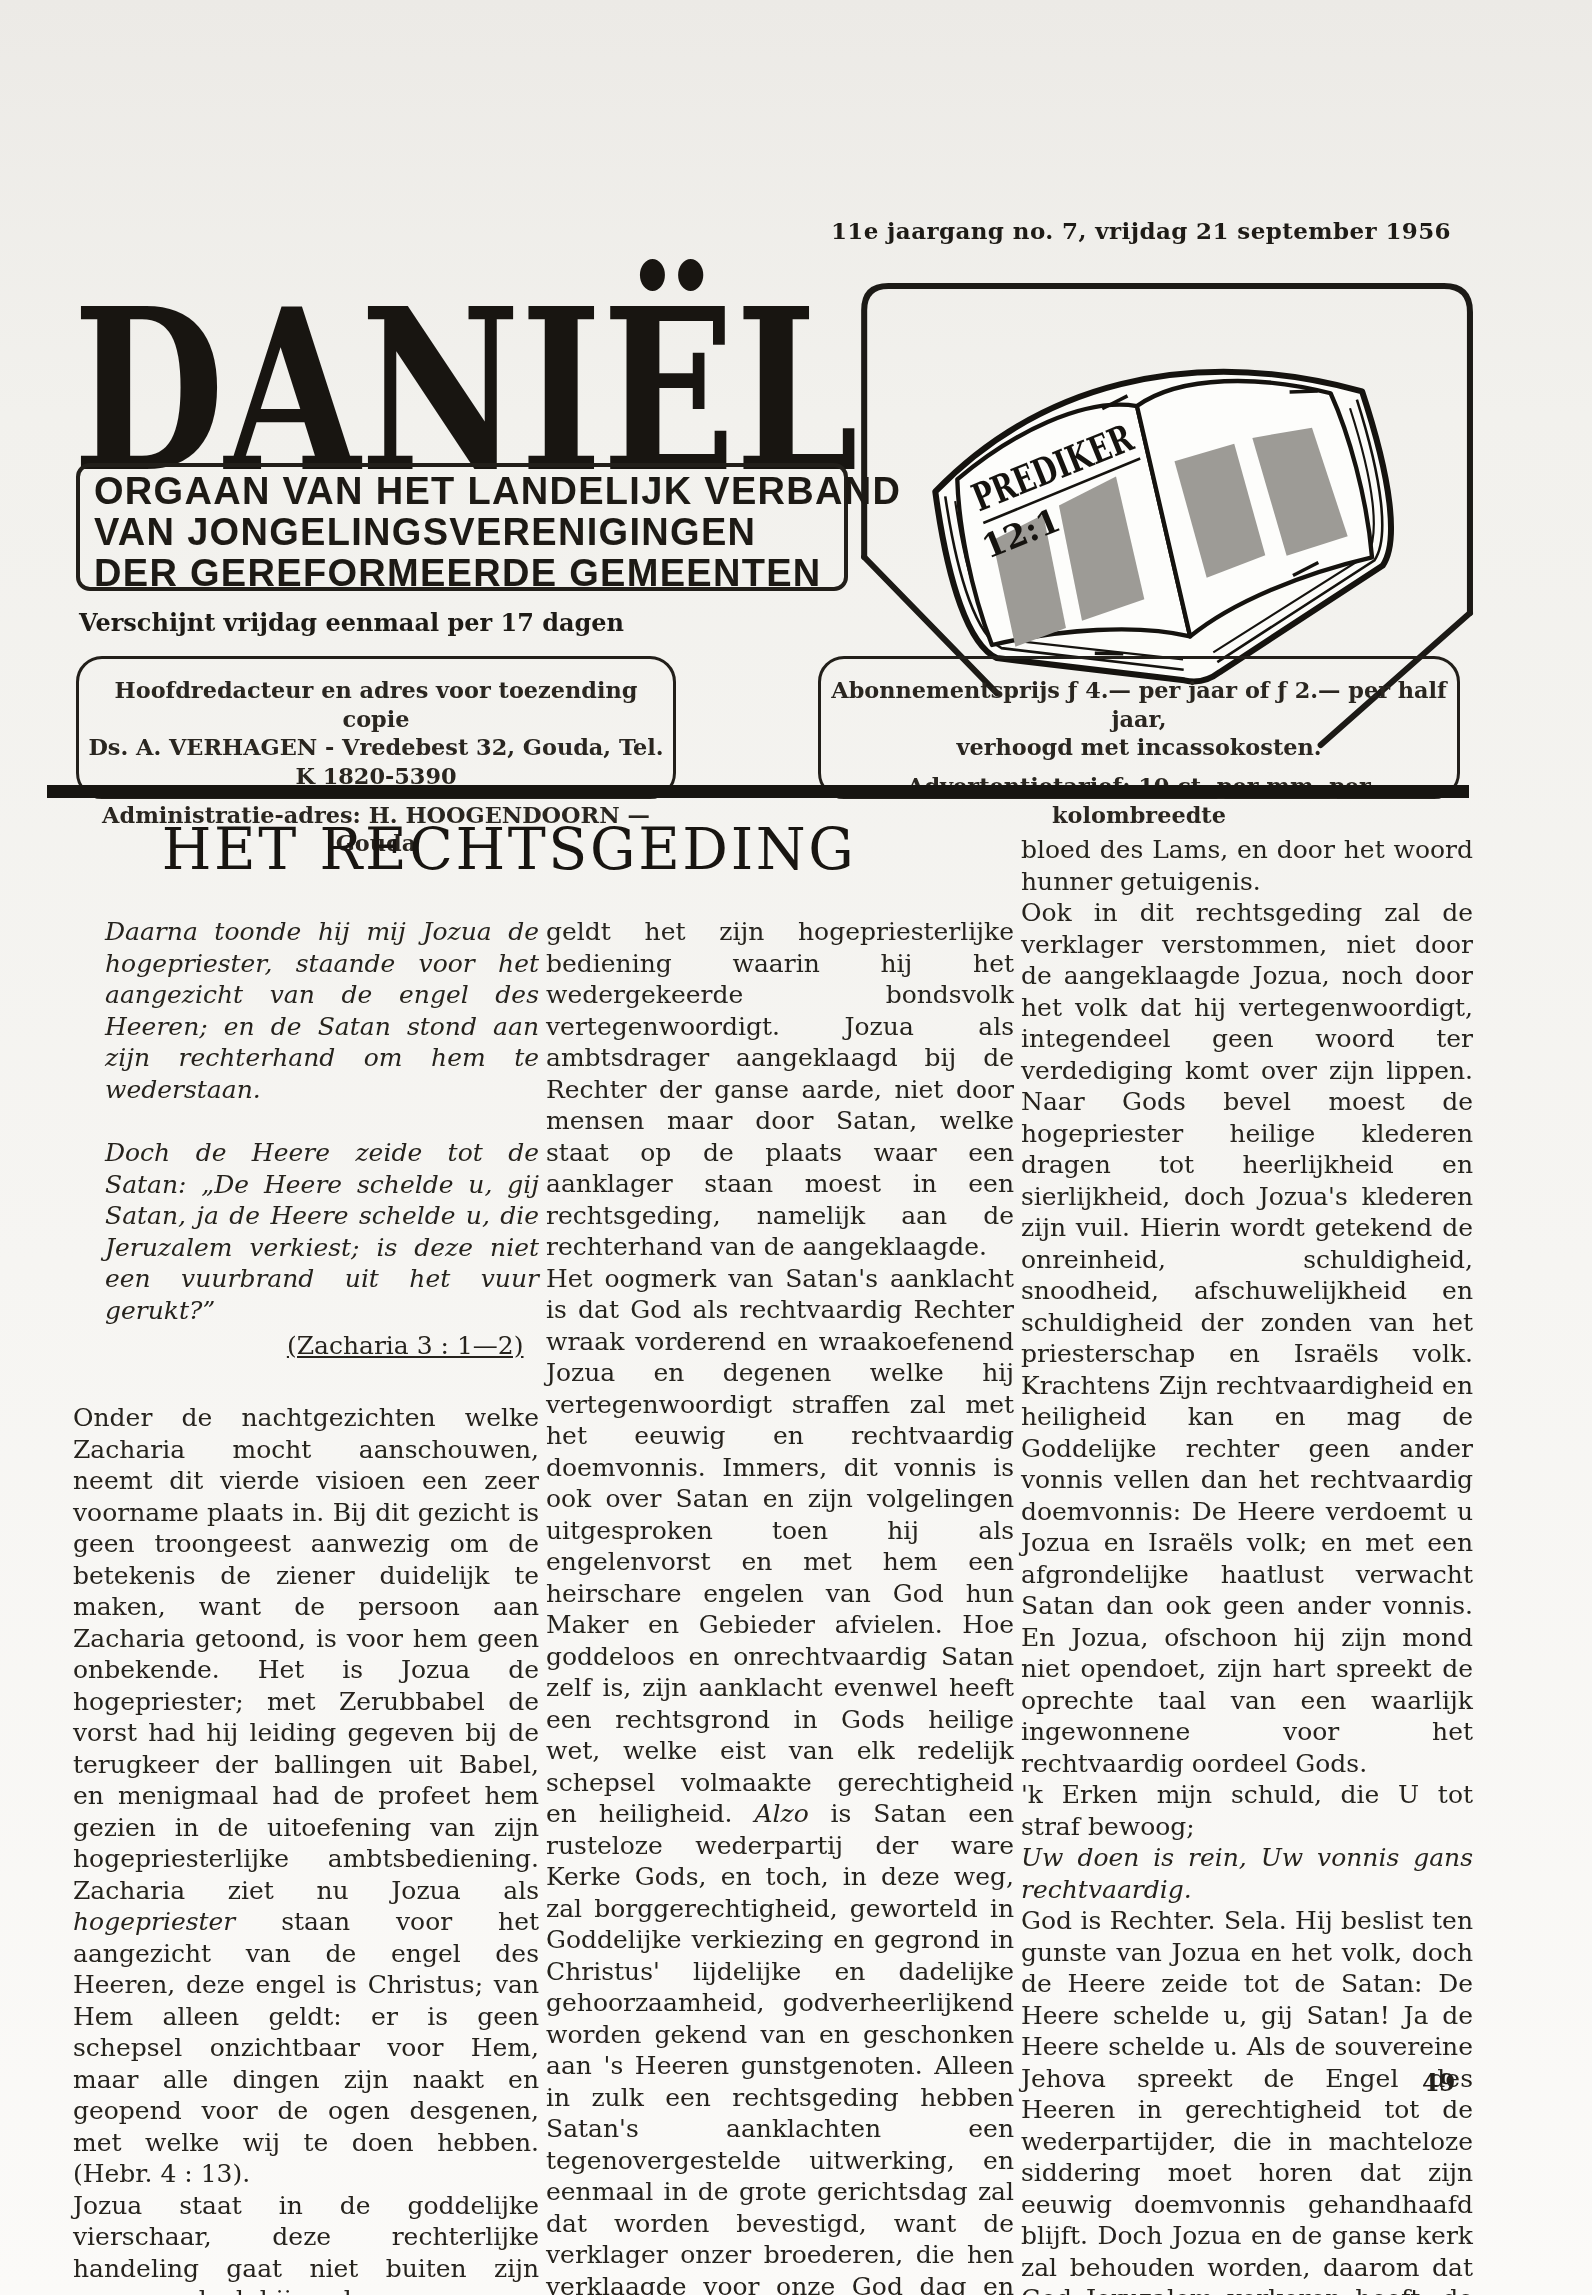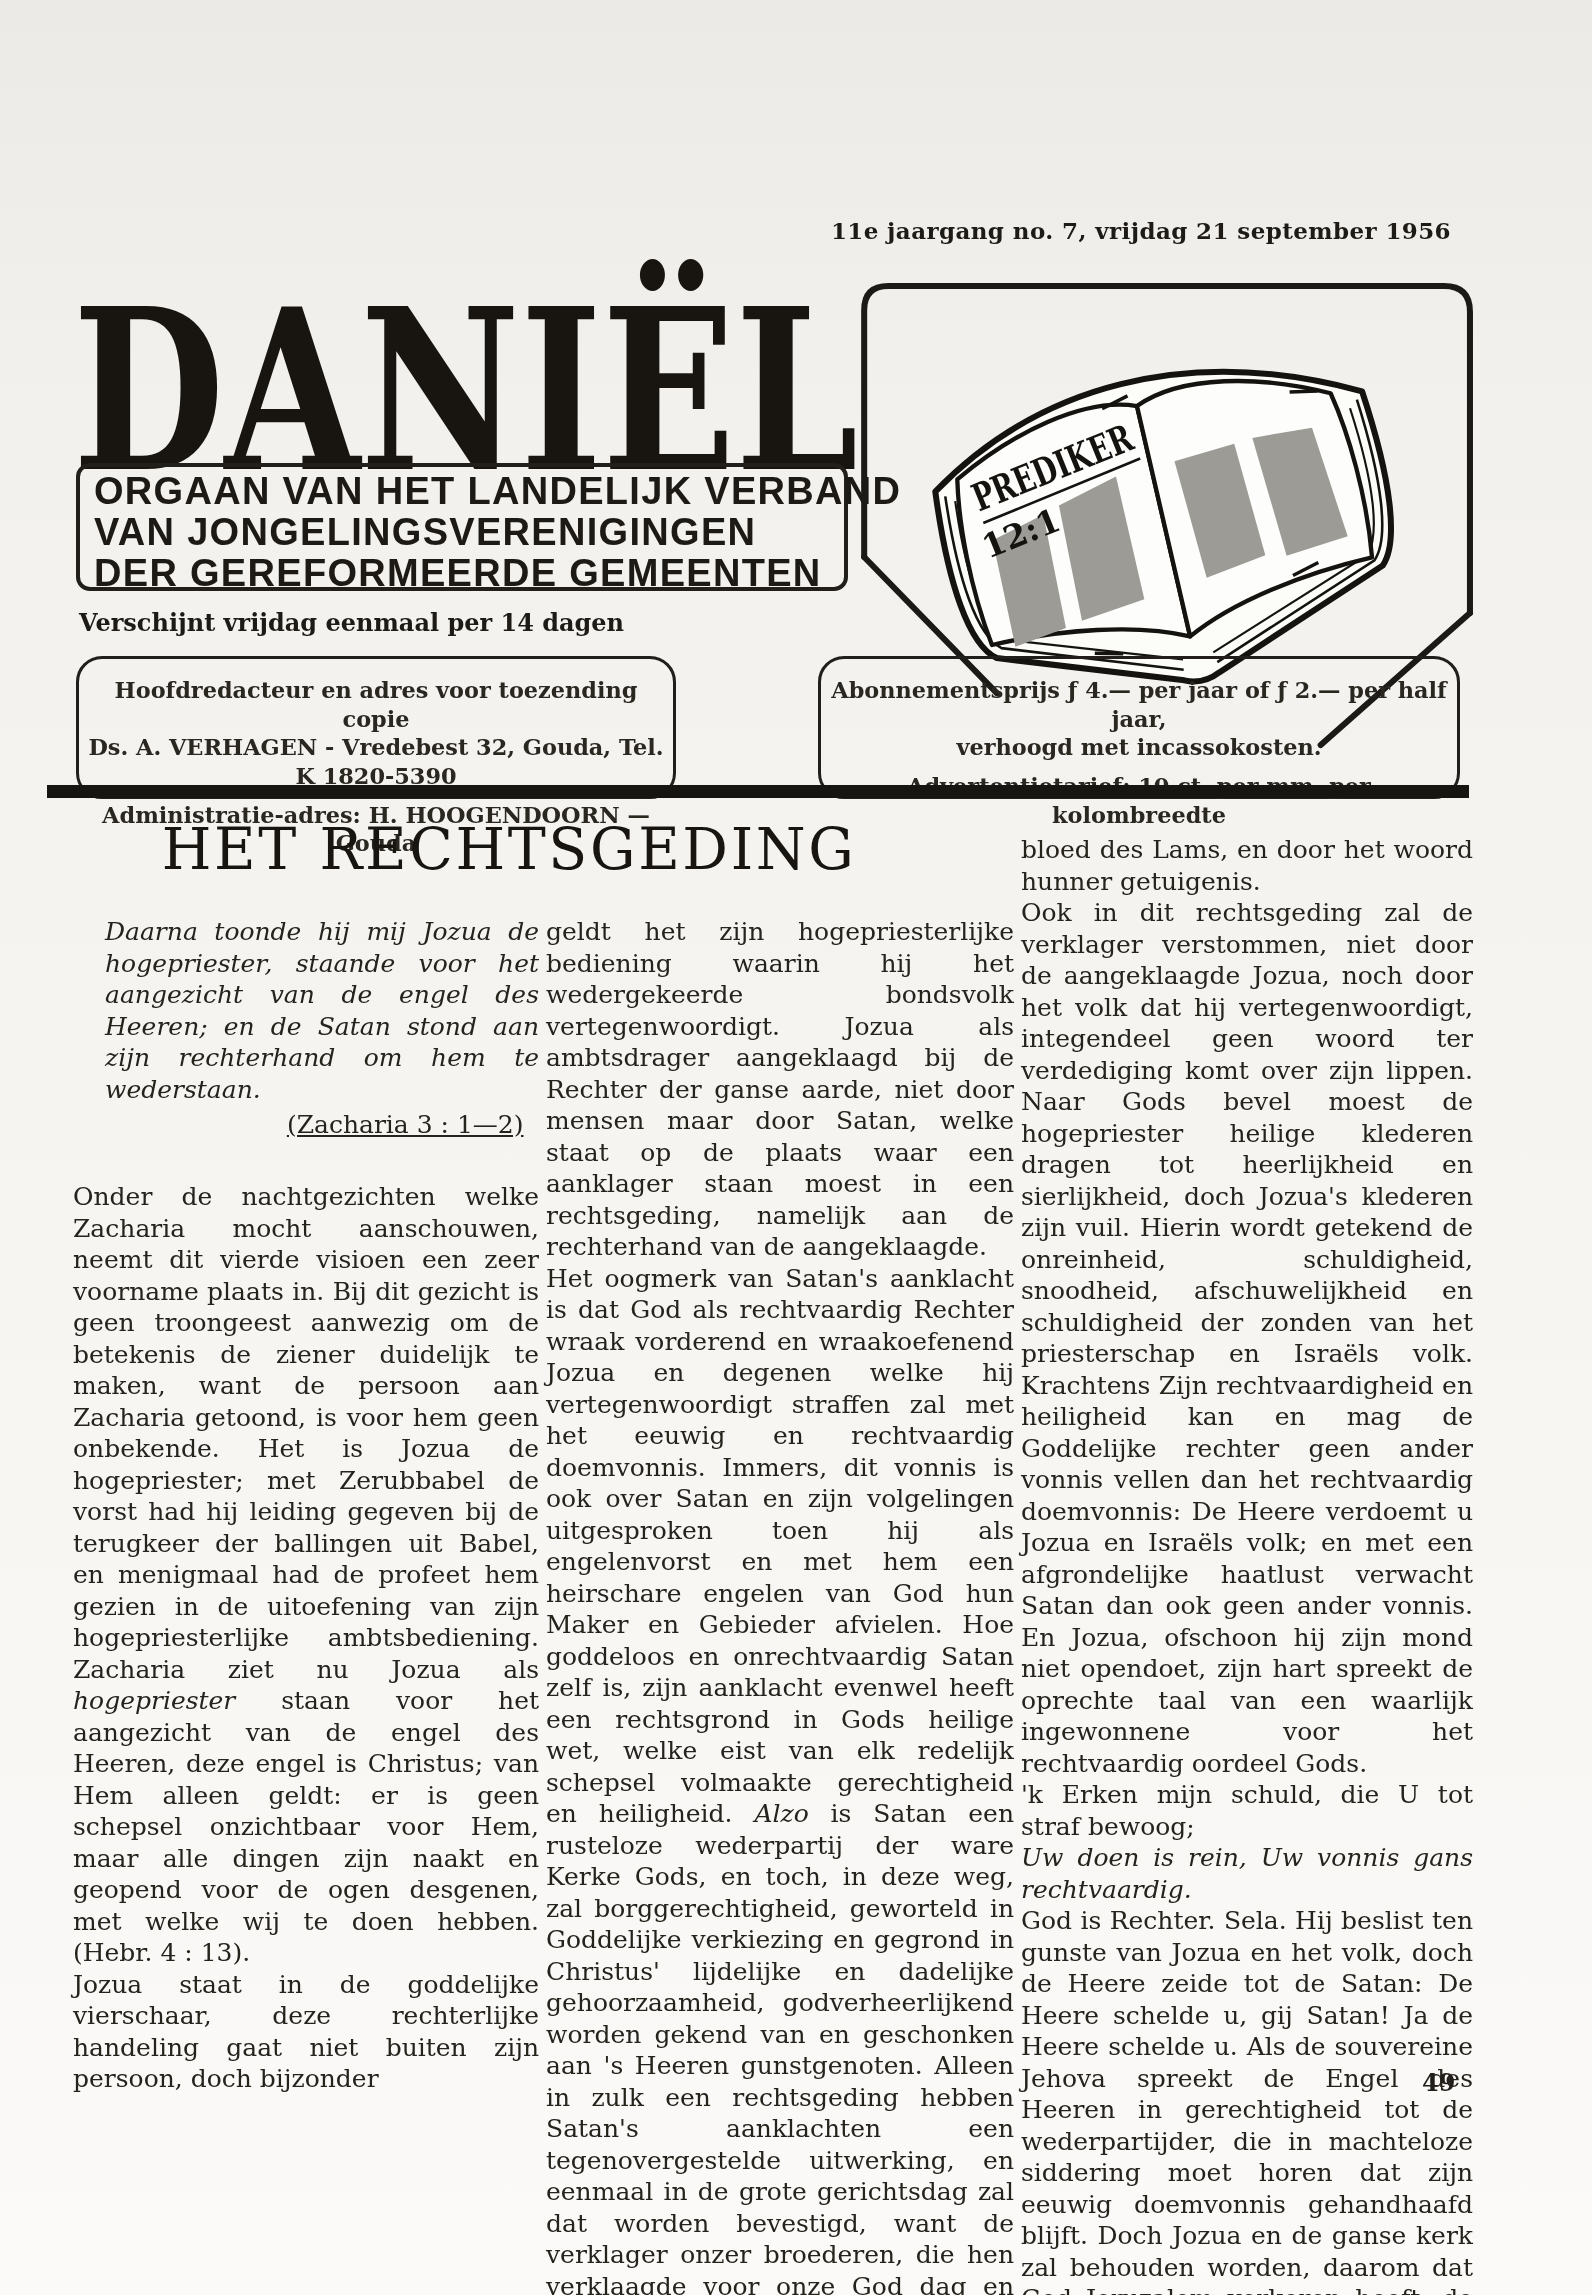--- a/index.html
+++ b/index.html
@@ -86,21 +86,21 @@
   <svg class="abs masthead-svg" width="794" height="211" viewBox="0 0 920 245">
     <text x="0" y="232" font-family="DejaVu Serif, serif" font-weight="bold" font-size="258" fill="#181511" textLength="912" lengthAdjust="spacingAndGlyphs">DANIËL</text>
   </svg>
 
   <div class="abs subtitle-box">
     <div class="subtitle-line">ORGAAN VAN HET LANDELIJK VERBAND</div>
     <div class="subtitle-line">VAN JONGELINGSVERENIGINGEN</div>
     <div class="subtitle-line">DER GEREFORMEERDE GEMEENTEN</div>
   </div>
 
-  <div class="abs frequency">Verschijnt vrijdag eenmaal per 14 dagen</div>
+  <div class="abs frequency">Verschijnt vrijdag eenmaal per 17 dagen</div>
 
   <svg class="abs bookframe" width="617" height="488" viewBox="0 0 715 565">
 
     <path d="M6 330 L6 44 Q6 16 34 16 L678 16 Q708 16 708 46 L708 395" fill="none" stroke="#1c1a16" stroke-width="7" stroke-linecap="round"></path>
     <path d="M6 330 L160 488" fill="none" stroke="#1c1a16" stroke-width="7" stroke-linecap="round"></path>
     <path d="M708 395 L535 548" fill="none" stroke="#1c1a16" stroke-width="7" stroke-linecap="round"></path>
 
     <g transform="translate(15,52) rotate(-13 350 280)">
 
       <path d="M98 142 C88 250 96 324 124 346 L330 420 Q350 430 372 420 L584 342 C608 320 616 248 606 140 C420 40 240 50 98 142 Z" fill="#fcfcf9" stroke="#15130f" stroke-width="7" stroke-linejoin="round"></path>
@@ -144,20 +144,21 @@
     <div class="info-gap"></div>
     <div>Advertentietarief: 10 ct. per mm. per kolombreedte</div>
   </div>
 
   <div class="abs thick-rule"></div>
 
   <div class="abs article-title">HET RECHTSGEDING</div>
 
   <div class="abs col col1">
     <p class="p quote">Daarna toonde hij mij Jozua de hogepriester, staande voor het aangezicht van de engel des Heeren; en de Satan stond aan zijn rechterhand om hem te wederstaan.</p>
+    <p class="p quote quote2">Doch de Heere zeide tot de Satan: „De Heere schelde u, gij Satan, ja de Heere schelde u, die Jeruzalem verkiest; is deze niet een vuurbrand uit het vuur gerukt?”</p>
     <p class="p quote quote-ref">(Zacharia 3 : 1—2)</p>
     <p class="p body-start"><span>Onder de nachtgezichten welke Zacharia mocht aanschouwen, neemt dit vierde visioen een zeer voorname plaats in. Bij dit gezicht is geen troongeest aanwezig om de betekenis de ziener duidelijk te maken, want de persoon aan Zacharia getoond, is voor hem geen onbekende. Het is Jozua de hogepriester; met Zerubbabel de vorst had hij leiding gegeven bij de terugkeer der ballingen uit Babel, en menigmaal had de profeet hem gezien in de uitoefening van zijn hogepriesterlijke ambtsbediening. Zacharia ziet nu Jozua als </span><span class="italic">hogepriester</span><span> staan voor het aangezicht van de engel des Heeren, deze engel is Christus; van Hem alleen geldt: er is geen schepsel onzichtbaar voor Hem, maar alle dingen zijn naakt en geopend voor de ogen desgenen, met welke wij te doen hebben. (Hebr. 4 : 13).</span></p>
     <p class="p">Jozua staat in de goddelijke vierschaar, deze rechterlijke handeling gaat niet buiten zijn persoon, doch bijzonder</p>
   </div>
 
   <div class="abs col col2">
     <p class="p">geldt het zijn hogepriesterlijke bediening waarin hij het wedergekeerde bondsvolk vertegenwoordigt. Jozua als ambtsdrager aangeklaagd bij de Rechter der ganse aarde, niet door mensen maar door Satan, welke staat op de plaats waar een aanklager staan moest in een rechtsgeding, namelijk aan de rechterhand van de aangeklaagde.</p>
     <p class="p"><span>Het oogmerk van Satan's aanklacht is dat God als rechtvaardig Rechter wraak vorderend en wraakoefenend Jozua en degenen welke hij vertegenwoordigt straffen zal met het eeuwig en rechtvaardig doemvonnis. Immers, dit vonnis is ook over Satan en zijn volgelingen uitgesproken toen hij als engelenvorst en met hem een heirschare engelen van God hun Maker en Gebieder afvielen. Hoe goddeloos en onrechtvaardig Satan zelf is, zijn aanklacht evenwel heeft een rechtsgrond in Gods heilige wet, welke eist van elk redelijk schepsel volmaakte gerechtigheid en heiligheid. </span><span class="italic">Alzo</span><span> is Satan een rusteloze wederpartij der ware Kerke Gods, en toch, in deze weg, zal borggerechtigheid, geworteld in Goddelijke verkiezing en gegrond in Christus' lijdelijke en dadelijke gehoorzaamheid, godverheerlijkend worden gekend van en geschonken aan 's Heeren gunstgenoten. Alleen in zulk een rechtsgeding hebben Satan's aanklachten een tegenovergestelde uitwerking, en eenmaal in de grote gerichtsdag zal dat worden bevestigd, want de verklager onzer broederen, die hen verklaagde voor onze God dag en nacht, is nedergeworpen, en zij hebben hem overwonnen door het</span></p>
   </div>
 

